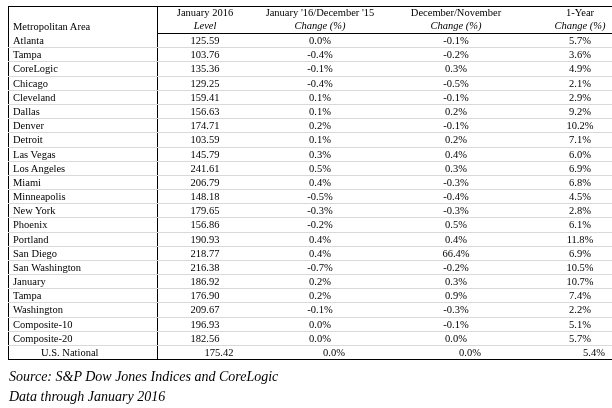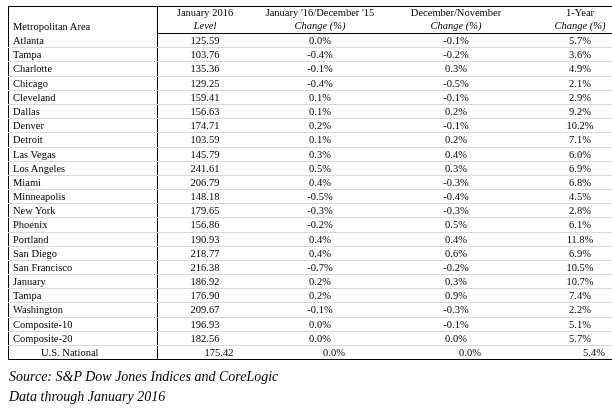--- a/index.html
+++ b/index.html
@@ -108,21 +108,21 @@
           <td class="num">5.7%</td>
         </tr>
         <tr>
           <td class="area">Tampa</td>
           <td class="level">103.76</td>
           <td class="num">-0.4%</td>
           <td class="num">-0.2%</td>
           <td class="num">3.6%</td>
         </tr>
         <tr>
-          <td class="area">Charlotte</td>
+          <td class="area">CoreLogic</td>
           <td class="level">135.36</td>
           <td class="num">-0.1%</td>
           <td class="num">0.3%</td>
           <td class="num">4.9%</td>
         </tr>
         <tr>
           <td class="area">Chicago</td>
           <td class="level">129.25</td>
           <td class="num">-0.4%</td>
           <td class="num">-0.5%</td>
@@ -202,25 +202,25 @@
           <td class="area">Portland</td>
           <td class="level">190.93</td>
           <td class="num">0.4%</td>
           <td class="num">0.4%</td>
           <td class="num">11.8%</td>
         </tr>
         <tr>
           <td class="area">San Diego</td>
           <td class="level">218.77</td>
           <td class="num">0.4%</td>
-          <td class="num">0.6%</td>
+          <td class="num">66.4%</td>
           <td class="num">6.9%</td>
         </tr>
         <tr>
-          <td class="area">San Francisco</td>
+          <td class="area">San Washington</td>
           <td class="level">216.38</td>
           <td class="num">-0.7%</td>
           <td class="num">-0.2%</td>
           <td class="num">10.5%</td>
         </tr>
         <tr>
           <td class="area">January</td>
           <td class="level">186.92</td>
           <td class="num">0.2%</td>
           <td class="num">0.3%</td>

